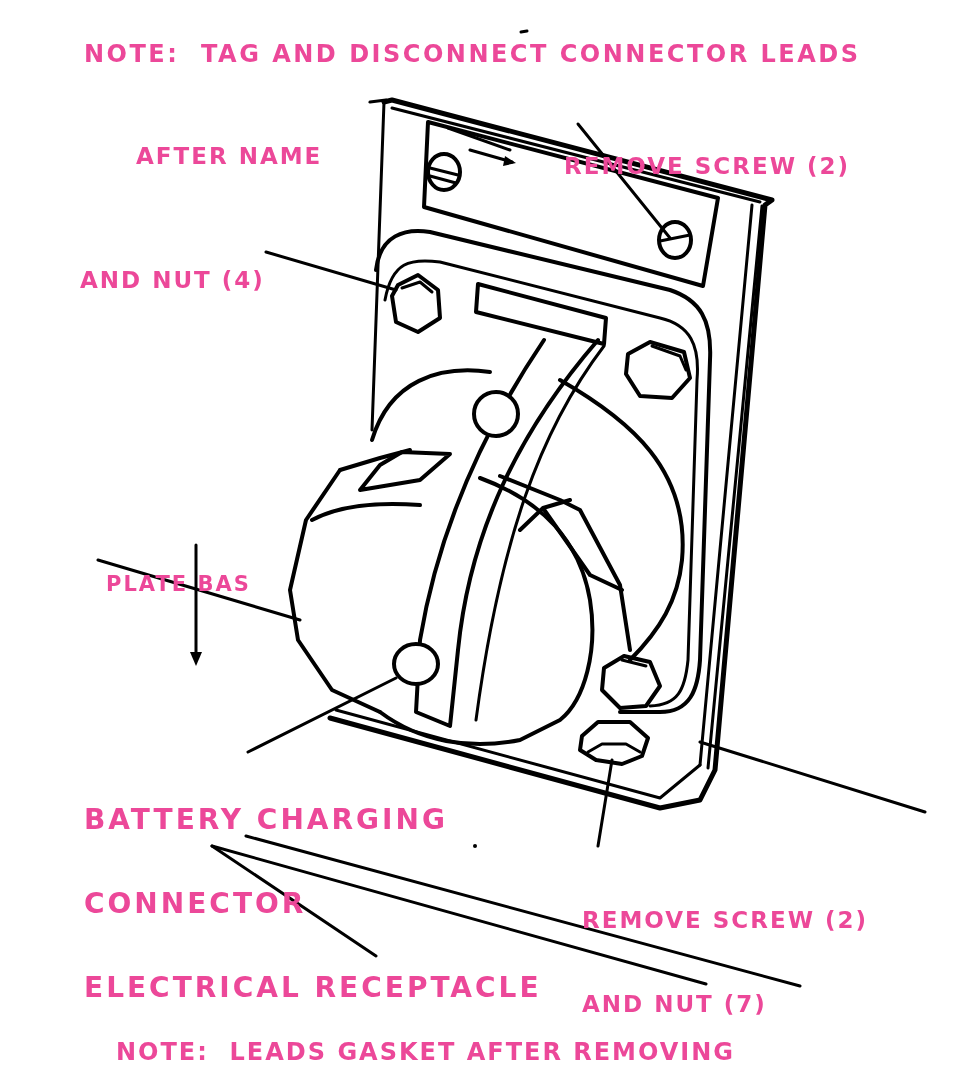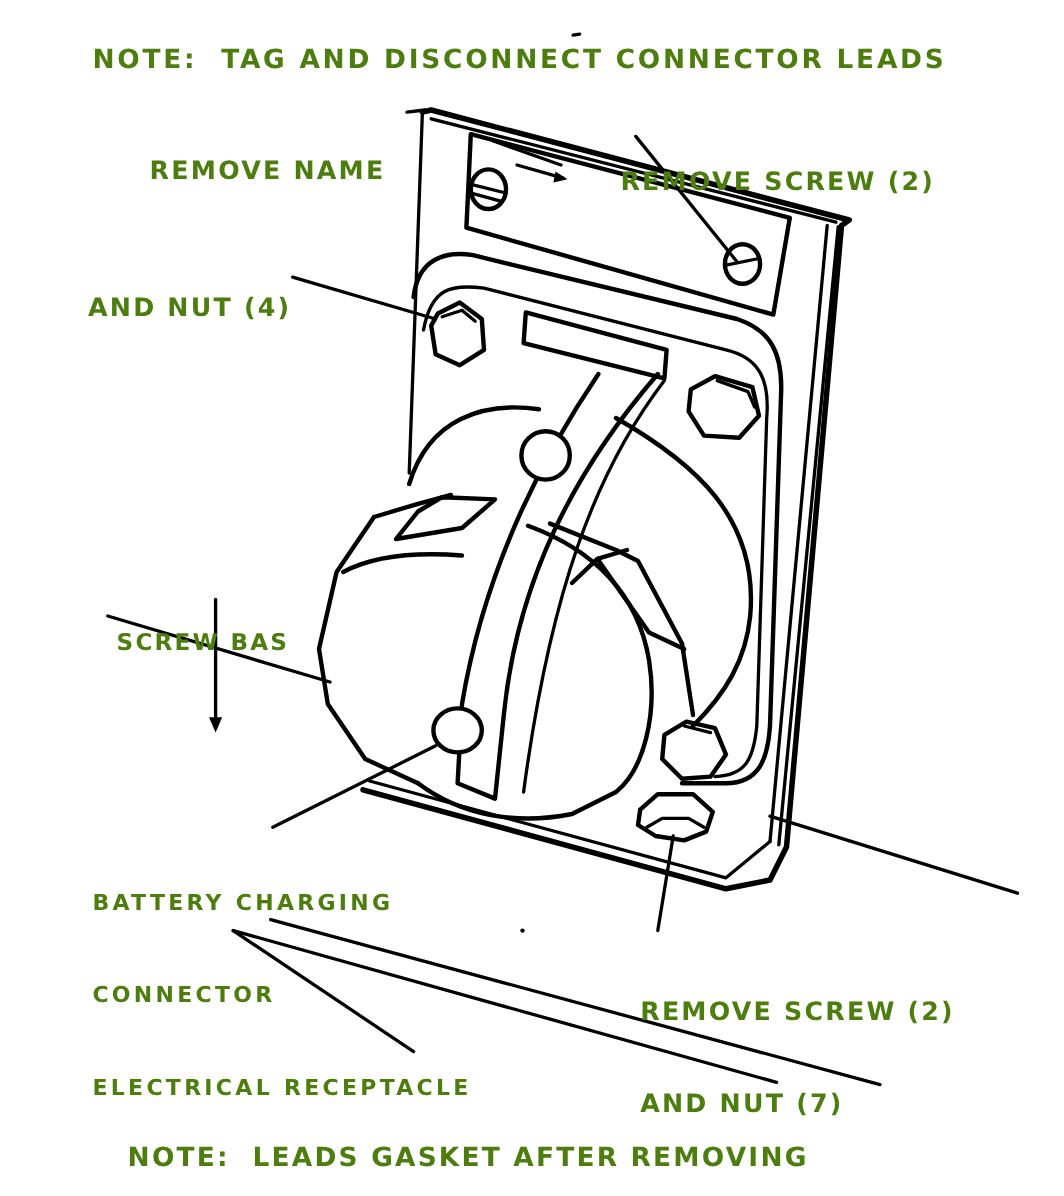--- a/index.html
+++ b/index.html
@@ -2,21 +2,21 @@
 <html><head>
 <meta charset="utf-8">
 <style>
   html, body { margin: 0; padding: 0; background: #ffffff; }
   body { width: 967px; height: 1087px; position: relative; overflow: hidden; }
   .canvas { position: absolute; left: 0; top: 0; width: 967px; height: 1087px; }
   .lbl {
     position: absolute;
     font-family: "DejaVu Sans", sans-serif;
     font-weight: bold;
-    color: #4d7c0f;
+    color: #ec4899;
     font-size: 23px;
     letter-spacing: 2px;
     line-height: 28px;
     white-space: pre;
   }
   .lbl .ln { display: block; }
   svg { position: absolute; left: 0; top: 0; }
   svg .ink { fill: none; stroke: #000; stroke-width: 4; stroke-linejoin: round; stroke-linecap: round; }
   svg .ink-thin { fill: none; stroke: #000; stroke-width: 3; stroke-linejoin: round; stroke-linecap: round; }
   svg .ink-thick { fill: none; stroke: #000; stroke-width: 5; stroke-linejoin: round; stroke-linecap: round; }
@@ -109,36 +109,36 @@
       <path class="ink-thin" d="M212 846 L376 956"></path>
       <path class="ink-thin" d="M212 846 L706 984"></path>
       <path class="ink-thin" d="M246 836 L800 986"></path>
       <circle cx="475" cy="846" r="2" fill="#000"></circle>
     </g>
   </svg>
 
   <div class="lbl" style="left:84px; top:40px; font-size:24px; letter-spacing:2.5px;">NOTE:  TAG AND DISCONNECT CONNECTOR LEADS</div>
 
   <div class="lbl" style="left:136px; top:86px;">
-    <span class="ln">REMOVE NAME</span>
+    <span class="ln">AFTER NAME</span>
   </div>
 
   <div class="lbl" style="left:564px; top:96px;">
     <span class="ln">REMOVE SCREW (2)</span>
   </div>
 
   <div class="lbl" style="left:80px; top:210px;">
     <span class="ln">AND NUT (4)</span>
   </div>
 
   <div class="lbl" style="left:106px; top:514px; font-size:21px;">
-    <span class="ln">SCREW BAS</span>
+    <span class="ln">PLATE BAS</span>
   </div>
 
-  <div class="lbl" style="left:84px; top:750px; font-size:20px; letter-spacing:3px;">
+  <div class="lbl" style="left:84px; top:750px; font-size:28px; letter-spacing:3px;">
     <span class="ln">BATTERY CHARGING</span>
     <span class="ln">CONNECTOR</span>
     <span class="ln">ELECTRICAL RECEPTACLE</span>
   </div>
 
   <div class="lbl" style="left:582px; top:850px;">
     <span class="ln">REMOVE SCREW (2)</span>
     <span class="ln">AND NUT (7)</span>
   </div>
 

